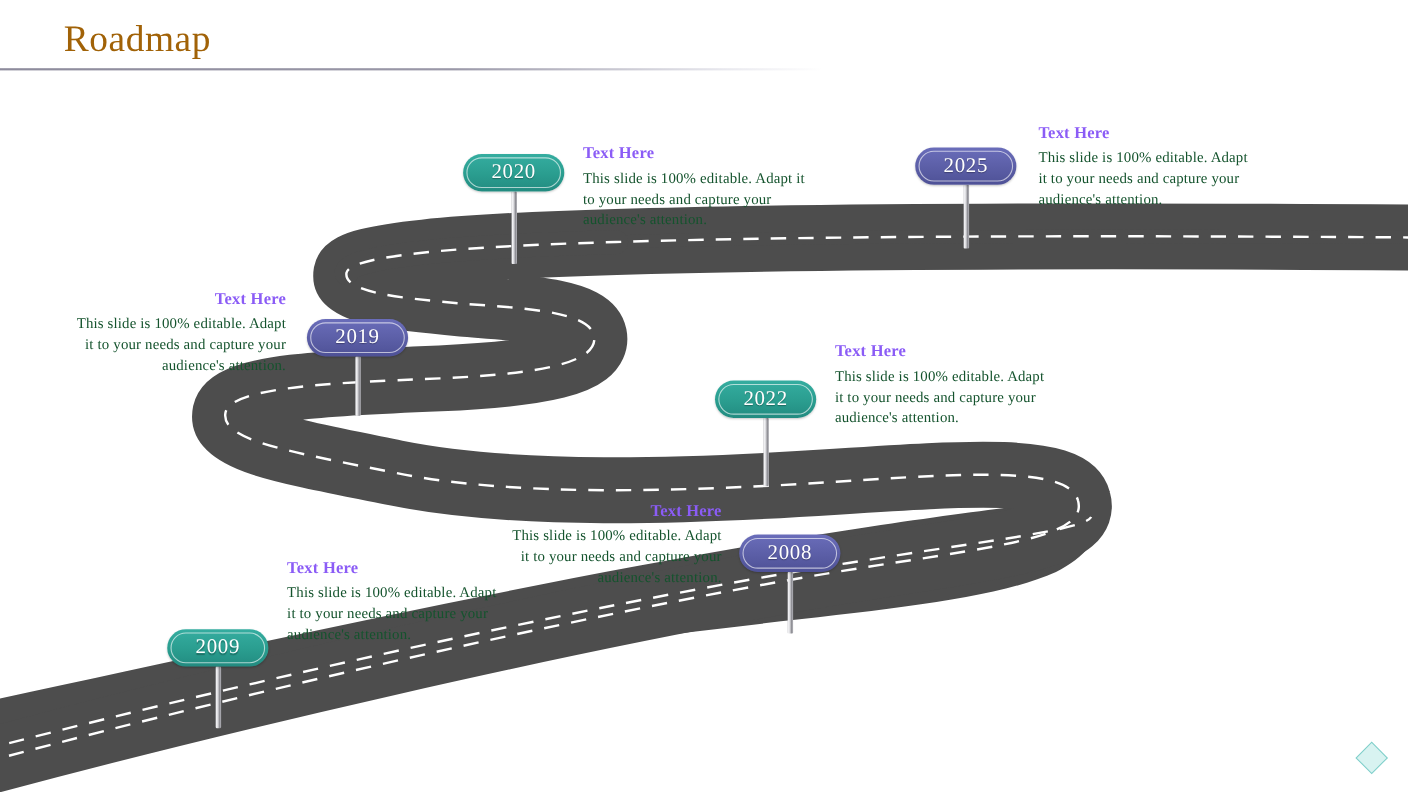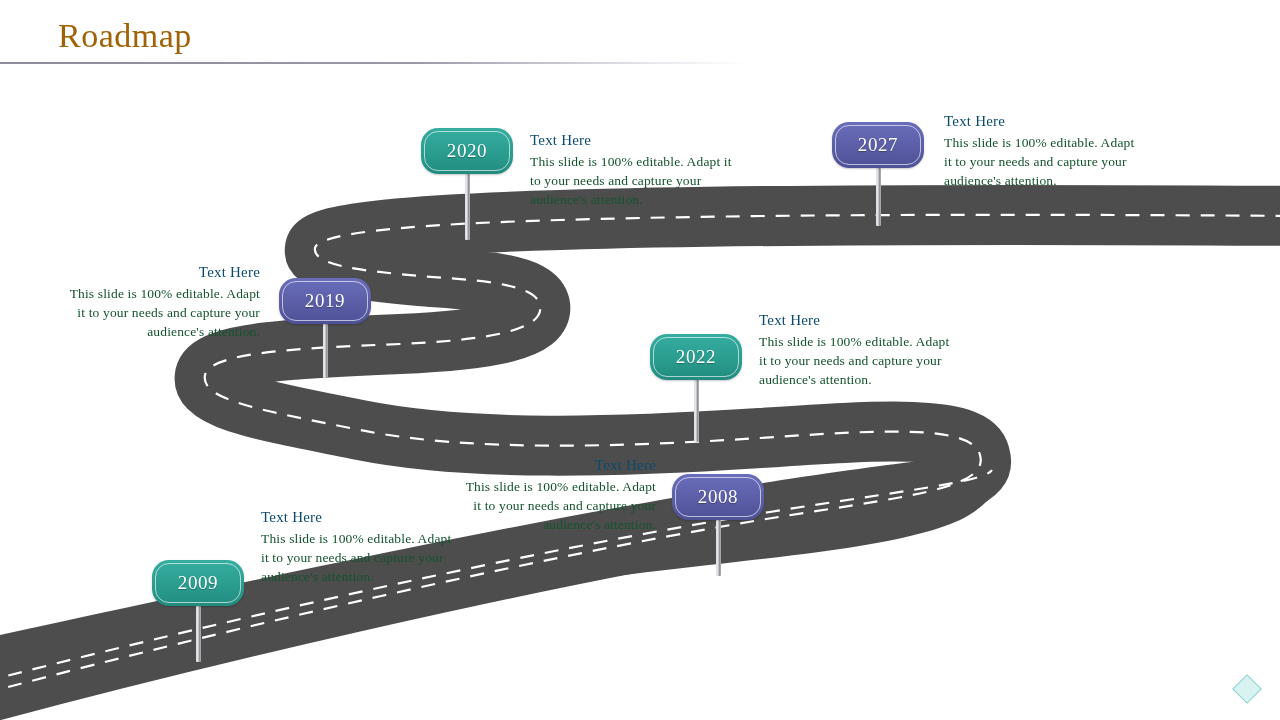--- a/index.html
+++ b/index.html
@@ -62,21 +62,21 @@
       #c9c9cd 0%, #f2f2f4 18%, #d8d8dc 42%,
       #8e8e94 72%, #b4b4ba 100%);
     border-radius: 1px;
   }
   .marker-pill {
     position: absolute;
     transform: translate(-50%, -100%);
     border-radius: 17px;
     padding: 0;
     width: 92px;
-    height: 46px;
+    height: 34px;
     box-sizing: border-box;
     display: flex;
     align-items: center;
     justify-content: center;
     box-shadow: 0 1px 2px rgba(0,0,0,0.22);
   }
   .marker-pill-inner {
     position: absolute;
     left: 3px;
     top: 3px;
@@ -99,22 +99,22 @@
   .marker-pill.teal   { background: linear-gradient(to bottom, #35ada0 0%, #2a9d8f 55%, #228b80 100%); }
   .marker-pill.purple { background: linear-gradient(to bottom, #6a6dba 0%, #5b5ea6 55%, #4e5196 100%); }
 
   
   .txt-block {
     position: absolute;
     font-family: "Liberation Serif", serif;
   }
   .txt-block .tb-head {
     font-size: 15px;
-    font-weight: normal;
-    color: #0c4a6e;
+    font-weight: bold;
+    color: #8b5cf6;
     letter-spacing: 0.2px;
     margin-bottom: 3px;
     white-space: nowrap;
   }
   .txt-block .tb-body {
     font-size: 13.5px;
     color: #14532d;
     line-height: 19px;
     letter-spacing: 0.15px;
   }
@@ -182,21 +182,21 @@
 </div>
 <div class="txt-block align-left" style="left:530px; top:132px; width:215px;">
   <div class="tb-head">Text Here</div>
   <div class="tb-body">This slide is 100% editable. Adapt it to your needs and capture your audience's attention.</div>
 </div>
 
 <div class="marker" style="left:878px; top:168px;">
   <div class="marker-pole" style="height:58px;"></div>
   <div class="marker-pill purple">
     <span class="marker-pill-inner"></span>
-    <span class="marker-year">2027</span>
+    <span class="marker-year">2025</span>
   </div>
 </div>
 <div class="txt-block align-left" style="left:944px; top:113px; width:200px;">
   <div class="tb-head">Text Here</div>
   <div class="tb-body">This slide is 100% editable. Adapt it to your needs and capture your audience's attention.</div>
 </div>
 
 <div class="marker" style="left:325px; top:324px;">
   <div class="marker-pole" style="height:54px;"></div>
   <div class="marker-pill purple">

